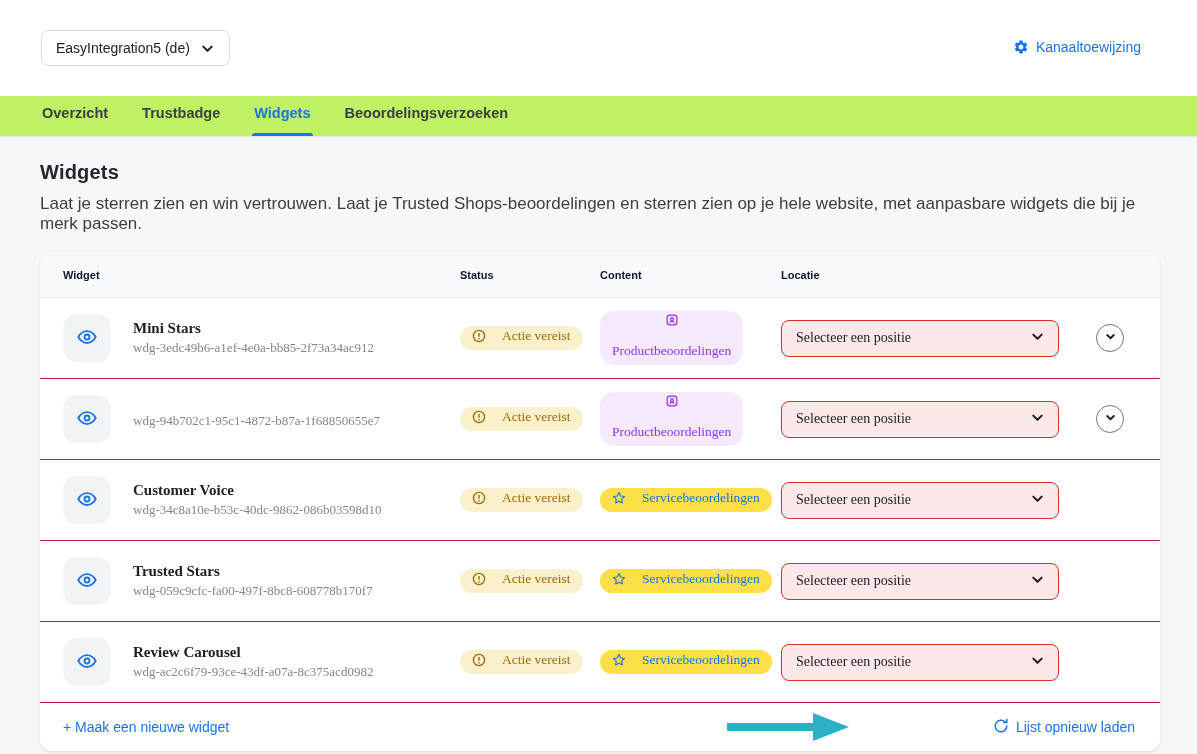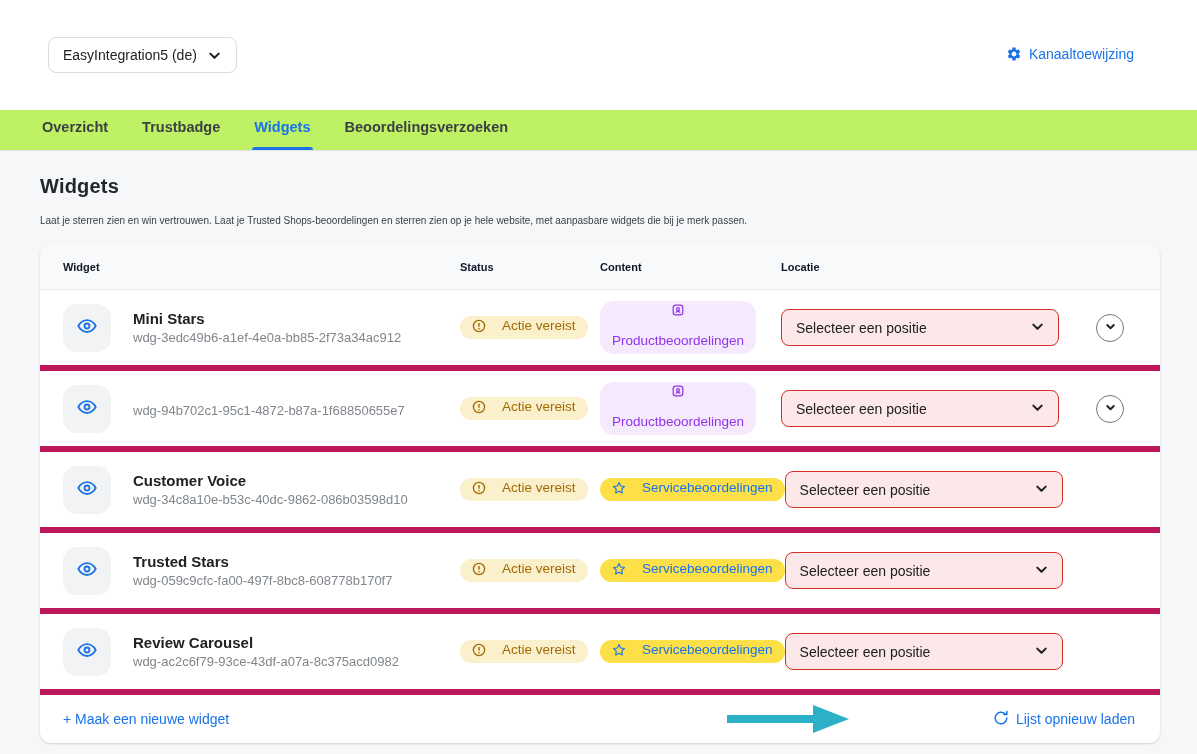--- a/index.html
+++ b/index.html
@@ -1,20 +1,20 @@
 <!DOCTYPE html>
 <html><head>
 <meta charset="utf-8">
 <style>
   * { margin:0; padding:0; box-sizing:border-box; }
   html,body { width:1197px; height:754px; overflow:hidden; }
   body { font-family:"Liberation Sans", sans-serif; background:#F6F7F9; color:#202124; }
 
   
-  .topbar { background:#FFFFFF; padding:8px; }
+  .topbar { background:#FFFFFF; padding:1px; }
   .topbar-inner { position:relative; height:94px; }
   .shop-selector {
     position:absolute; left:40px; top:29px; height:36px;
     display:inline-flex; align-items:center; gap:10px;
     padding:0 14px; background:#fff; border:1px solid #DADCE0;
     border-radius:8px; font-size:14px; font-weight:500; color:#202124; cursor:pointer;
   }
   .shop-selector svg { display:block; }
   .channel-link {
     position:absolute; right:55px; top:38px;
@@ -31,39 +31,39 @@
   }
   .tab.active { color:#1A73E8; }
   .tab.active::after {
     content:""; position:absolute; left:0; right:0; bottom:0; height:3px;
     background:#1A73E8; border-radius:3px 3px 0 0;
   }
 
   
   .main { background:#F6F7F9; padding:24px 37px 0 40px; }
   .page-title { font-size:20px; font-weight:700; color:#23262B; letter-spacing:.2px; }
-  .page-subtitle { margin-top:17px; font-size:10px; color:#3C4043; }
+  .page-subtitle { margin-top:10px; font-size:17px; color:#3C4043; }
 
   
   .card {
     margin-top:18px; width:1120px; background:#fff; border-radius:12px;
     box-shadow:0 1px 2px rgba(60,64,67,.12), 0 1px 3px rgba(60,64,67,.08);
     overflow:hidden;
   }
   .thead {
     display:flex; align-items:center; height:46px; background:#F8F9FA;
     border-bottom:1px solid #E8EAED; font-size:11px; font-weight:700; color:#0f172a;
   }
   .col-widget  { flex:0 0 420px; padding-left:23px; }
   .col-status  { flex:0 0 140px; }
   .col-content { flex:0 0 181px; }
   .col-locatie { flex:0 0 300px; }
   .col-expand  { flex:1 1 auto; display:flex; justify-content:flex-end; padding-right:36px; }
 
-  .trow { display:flex; align-items:center; height:81px; border-bottom:6px solid #be185d; background:#fff; }
+  .trow { display:flex; align-items:center; height:81px; border-bottom:1px solid #be185d; background:#fff;font-family:Liberation Serif, serif; }
   .widget-cell { display:flex; align-items:center; }
   .eye-btn {
     width:48px; height:48px; border-radius:14px; background:#F1F3F4;
     display:flex; align-items:center; justify-content:center; cursor:pointer; border:none;
   }
   .widget-meta { margin-left:22px; }
   .widget-name { font-size:15px; font-weight:700; color:#202124; }
   .widget-id { margin-top:3px; font-size:13px; color:#80868B; }
 
   .badge {

